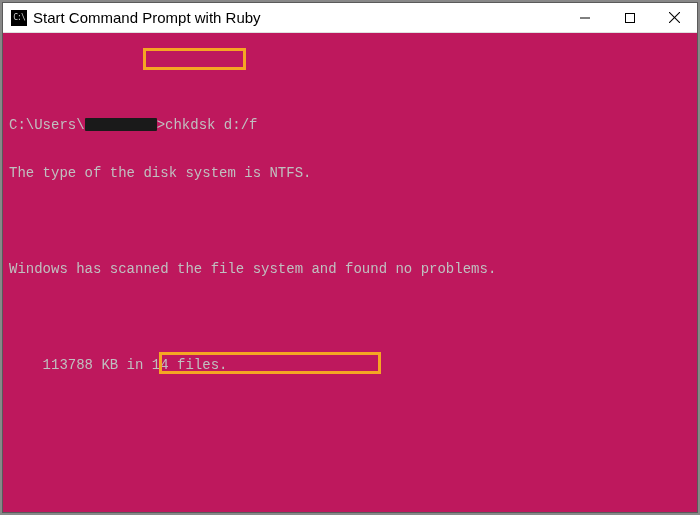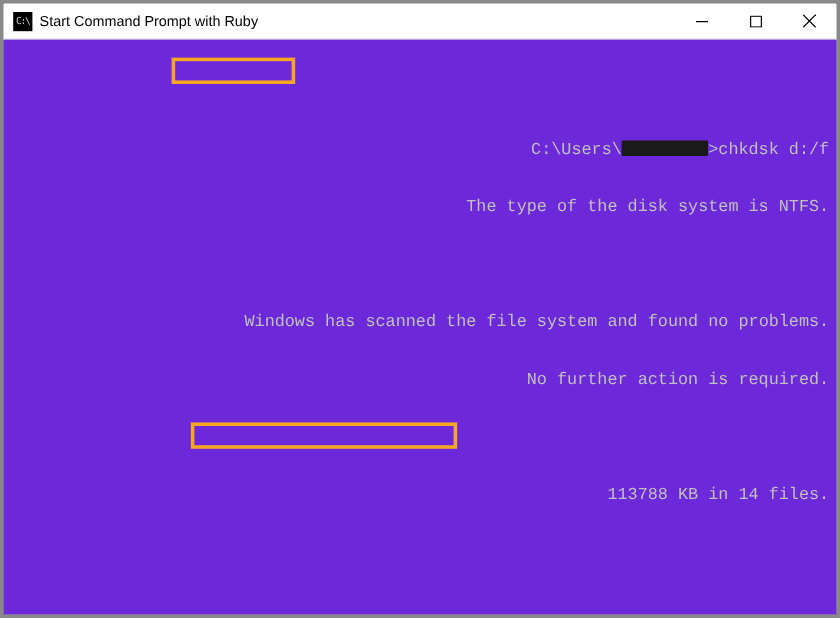--- a/index.html
+++ b/index.html
@@ -36,50 +36,49 @@
   align-items: center;
   justify-content: center;
 }
 .titlebar-icon-inner {
   color: #ccc;
   font-size: 8px;
   font-family: monospace;
   letter-spacing: -1px;
 }
 .title-text {
-  font-size: 12px;
+  font-size: 15px;
   color: #000;
   flex: 1;
 }
 .win-controls {
   display: flex;
   height: 100%;
 }
 .win-btn {
   width: 45px;
   height: 100%;
   display: flex;
   align-items: center;
   justify-content: center;
   font-size: 11px;
   font-family: "Segoe UI", sans-serif;
 }
 .win-btn svg { display: block; }
 .console {
   flex: 1;
-  background: #6d28d9;
+  background: #be185d;
   color: #c0c0c0;
   font-family: "NSimSun", "SimSun", "Courier New", monospace;
   font-size: 14px;
   line-height: 16px;
   padding: 4px 6px;
   white-space: pre;
   overflow: hidden;
   position: relative;
-  text-align: right;
 }
 .line { height: 16px; }
 .blank { height: 16px; }
 .redacted {
   display: inline-block;
   height: 13px;
   background: #1a1a1a;
   vertical-align: -2px;
   border-radius: 1px;
 }
@@ -118,21 +117,20 @@
       </div>
     </div>
   </div>
 
   <div class="console">
     <div class="blank"></div>
     <div class="line"><span>C:\Users\</span><span class="redacted" style="width:72px"></span><span>&gt;</span><span>chkdsk d:/f</span></div>
     <div class="line">The type of the disk system is NTFS.</div>
     <div class="blank"></div>
     <div class="line">Windows has scanned the file system and found no problems.</div>
-    <div class="line">No further action is required.</div>
     <div class="blank"></div>
     <div class="line">    113788 KB in 14 files.</div>
     
     
     
     
     
     
     
     

